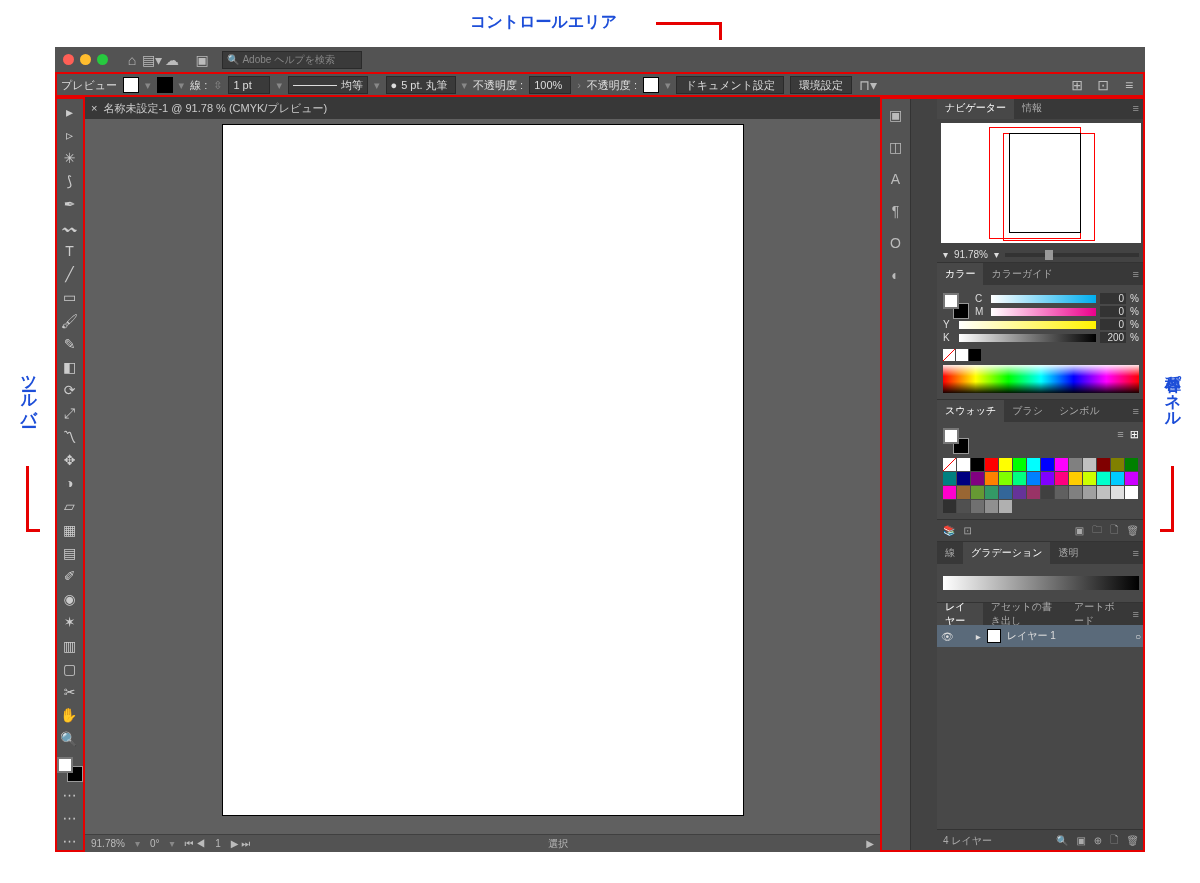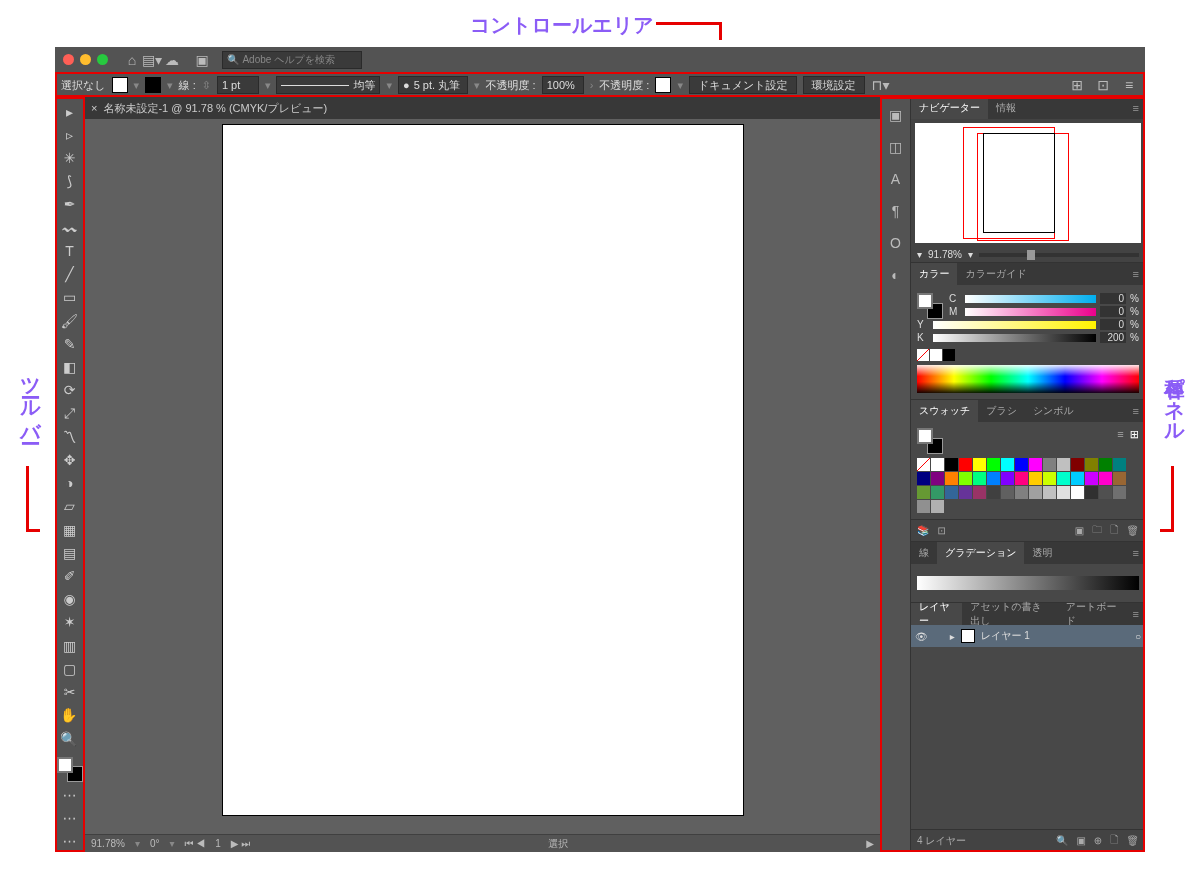--- a/index.html
+++ b/index.html
@@ -1,17 +1,17 @@
 <!DOCTYPE html>
 <html><head>
 <meta charset="utf-8">
 <style>
   * { box-sizing: border-box; margin: 0; padding: 0; font-family: "Hiragino Kaku Gothic Pro", "Meiryo", sans-serif; }
   body { background: #fff; width: 1200px; height: 883px; overflow: hidden; position: relative; }
-  .anno { position: absolute; color: #8b5cf6; font-weight: bold; font-size: 20px; z-index: 100; }
+  .anno { position: absolute; color: #1d4ed8; font-weight: bold; font-size: 16px; z-index: 100; }
   .anno-v { writing-mode: vertical-rl; }
   .anno-box { position: absolute; border: 2px solid #e60000; z-index: 90; pointer-events: none; }
   .window { position: absolute; left: 55px; top: 47px; width: 1090px; height: 805px; background: #535353; color: #ddd; font-size: 11px; }
   .titlebar { height: 25px; background: #535353; display: flex; align-items: center; padding: 0 8px; }
   .traffic { display: flex; gap: 6px; }
   .tdot { width: 11px; height: 11px; border-radius: 50%; }
   .tred { background: #ff5f56; } .tyellow { background: #ffbd2e; } .tgreen { background: #27c93f; }
   .titlebar .title { flex: 1; text-align: center; color: #bbb; }
   .titlebar .right { display: flex; align-items: center; gap: 10px; }
   .search { background: #3a3a3a; border: 1px solid #2a2a2a; height: 18px; width: 140px; color: #888; font-size: 10px; padding: 0 4px; display:flex; align-items:center; gap:3px;}
@@ -28,21 +28,21 @@
   .fill { background: #fff; left: 0; top: 0; z-index: 2; border: 2px solid #777; }
   .stroke { background: #000; right: 0; bottom: 0; }
   .doc-area { flex: 1; display: flex; flex-direction: column; background: #606060; }
   .tabrow { height: 22px; background: #383838; display: flex; align-items: center; padding: 0 6px; color: #ccc; gap: 6px; }
   .canvas { flex: 1; background: #606060; position: relative; display: flex; align-items: flex-start; justify-content: center; padding-top: 6px; overflow:hidden;}
   .artboard { width: 520px; height: 690px; background: #fff; box-shadow: 0 0 0 1px #000; }
   .docanno { position: absolute; color: #e60000; font-weight: bold; font-size: 18px; top: 330px; }
   .statusbar { height: 18px; background: #535353; border-top: 1px solid #404040; display: flex; align-items: center; padding: 0 6px; color: #bbb; font-size: 10px; gap: 10px;}
   .dockstrip { width: 30px; background: #535353; border-left: 1px solid #404040; display: flex; flex-direction: column; align-items: center; padding-top: 8px; gap: 12px; }
   .dockicon { width: 20px; height: 20px; color: #bbb; display:flex; align-items:center; justify-content:center; font-size:14px;}
-  .panels { width: 235px; background: #434343; border-left: 1px solid #333; display: flex; flex-direction: column; overflow:hidden;}
+  .panels { width: 235px; background: #434343; border-left: 1px solid #333; display: flex; flex-direction: column; overflow:hidden;padding-left:26px;}
   .panel { border-bottom: 1px solid #333; }
   .ptabs { display: flex; background: #383838; height: 22px; align-items: center; }
   .ptab { padding: 0 8px; color: #aaa; height: 100%; display: flex; align-items: center; font-size: 10px; }
   .ptab.active { background: #484848; color: #fff; }
   .pmenu { margin-left: auto; padding: 0 6px; color: #999; }
   .pbody { padding: 6px; background: #484848; }
   .nav-thumb { height: 120px; background: #fff; margin: 4px; position: relative; }
   .nav-red { position:absolute; border:1px solid #f00; }
   .nav-zoom { display:flex; align-items:center; gap:6px; padding:2px 6px; font-size:10px; color:#ddd;}
   .slider { flex:1; height:4px; background:#333; position:relative; }
@@ -91,30 +91,30 @@
       <div class="dockicon">☁</div>
       <div class="dockicon">▣</div>
       <div class="search">
           <span>🔍</span>
           <span>Adobe ヘルプを検索</span>
         </div>
     </div>
   </div>
 
   <div class="ctrlbar">
-    <span>選択なし</span>
+    <span>プレビュー</span>
     <div class="swatch"></div>
       <span style="color:#888;">▾</span>
     <div class="swatch dark"></div>
       <span style="color:#888;">▾</span>
     <span>線 :</span>
     <span style="color:#888;">⇳</span>
     <div class="field" style="width:42px;">1 pt</div>
       <span style="color:#888;">▾</span>
-    <div class="field" style="width:104px; justify-content:flex-end; gap:4px;">
+    <div class="field" style="width:80px; justify-content:flex-end; gap:4px;">
         <span style="flex:1;border-top:1px solid #ddd;height:0;"></span>
         <span>均等</span>
       </div>
       <span style="color:#888;">▾</span>
     <div class="field" style="width:70px;">
         <span style="margin-right:4px;">●</span>
         <span>5 pt. 丸筆</span>
       </div>
       <span style="color:#888;">▾</span>
     <span>不透明度 :</span>

